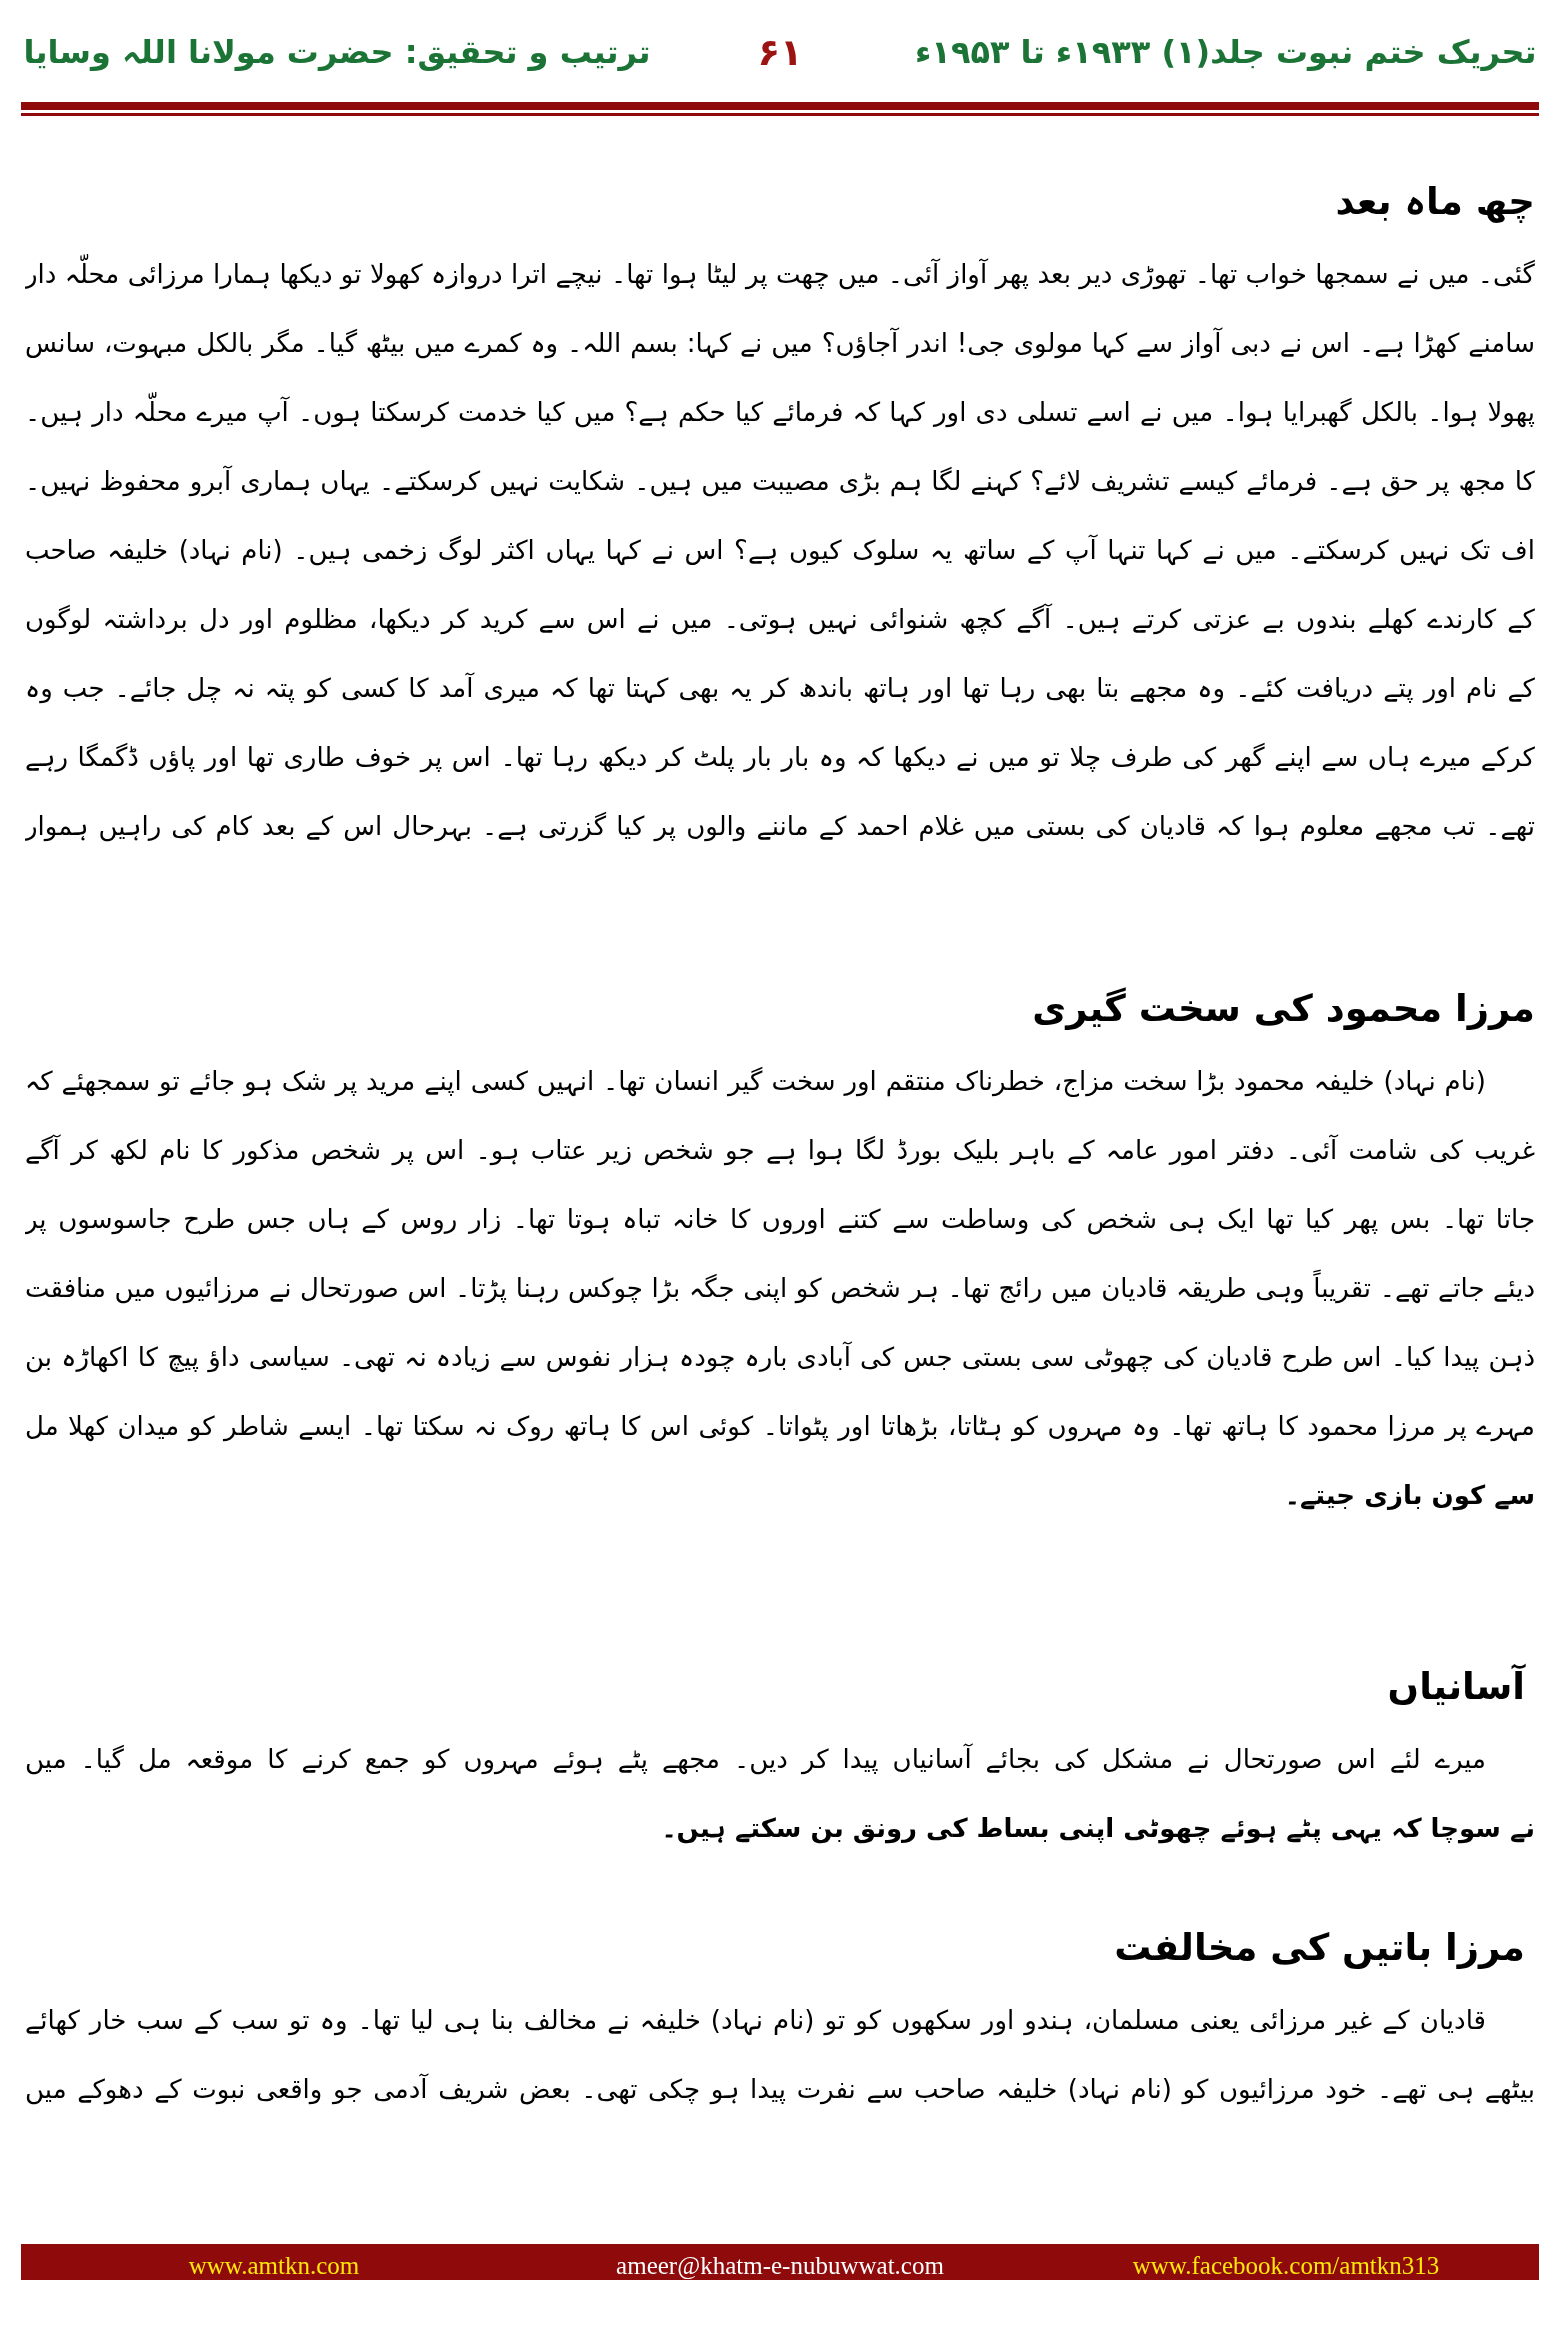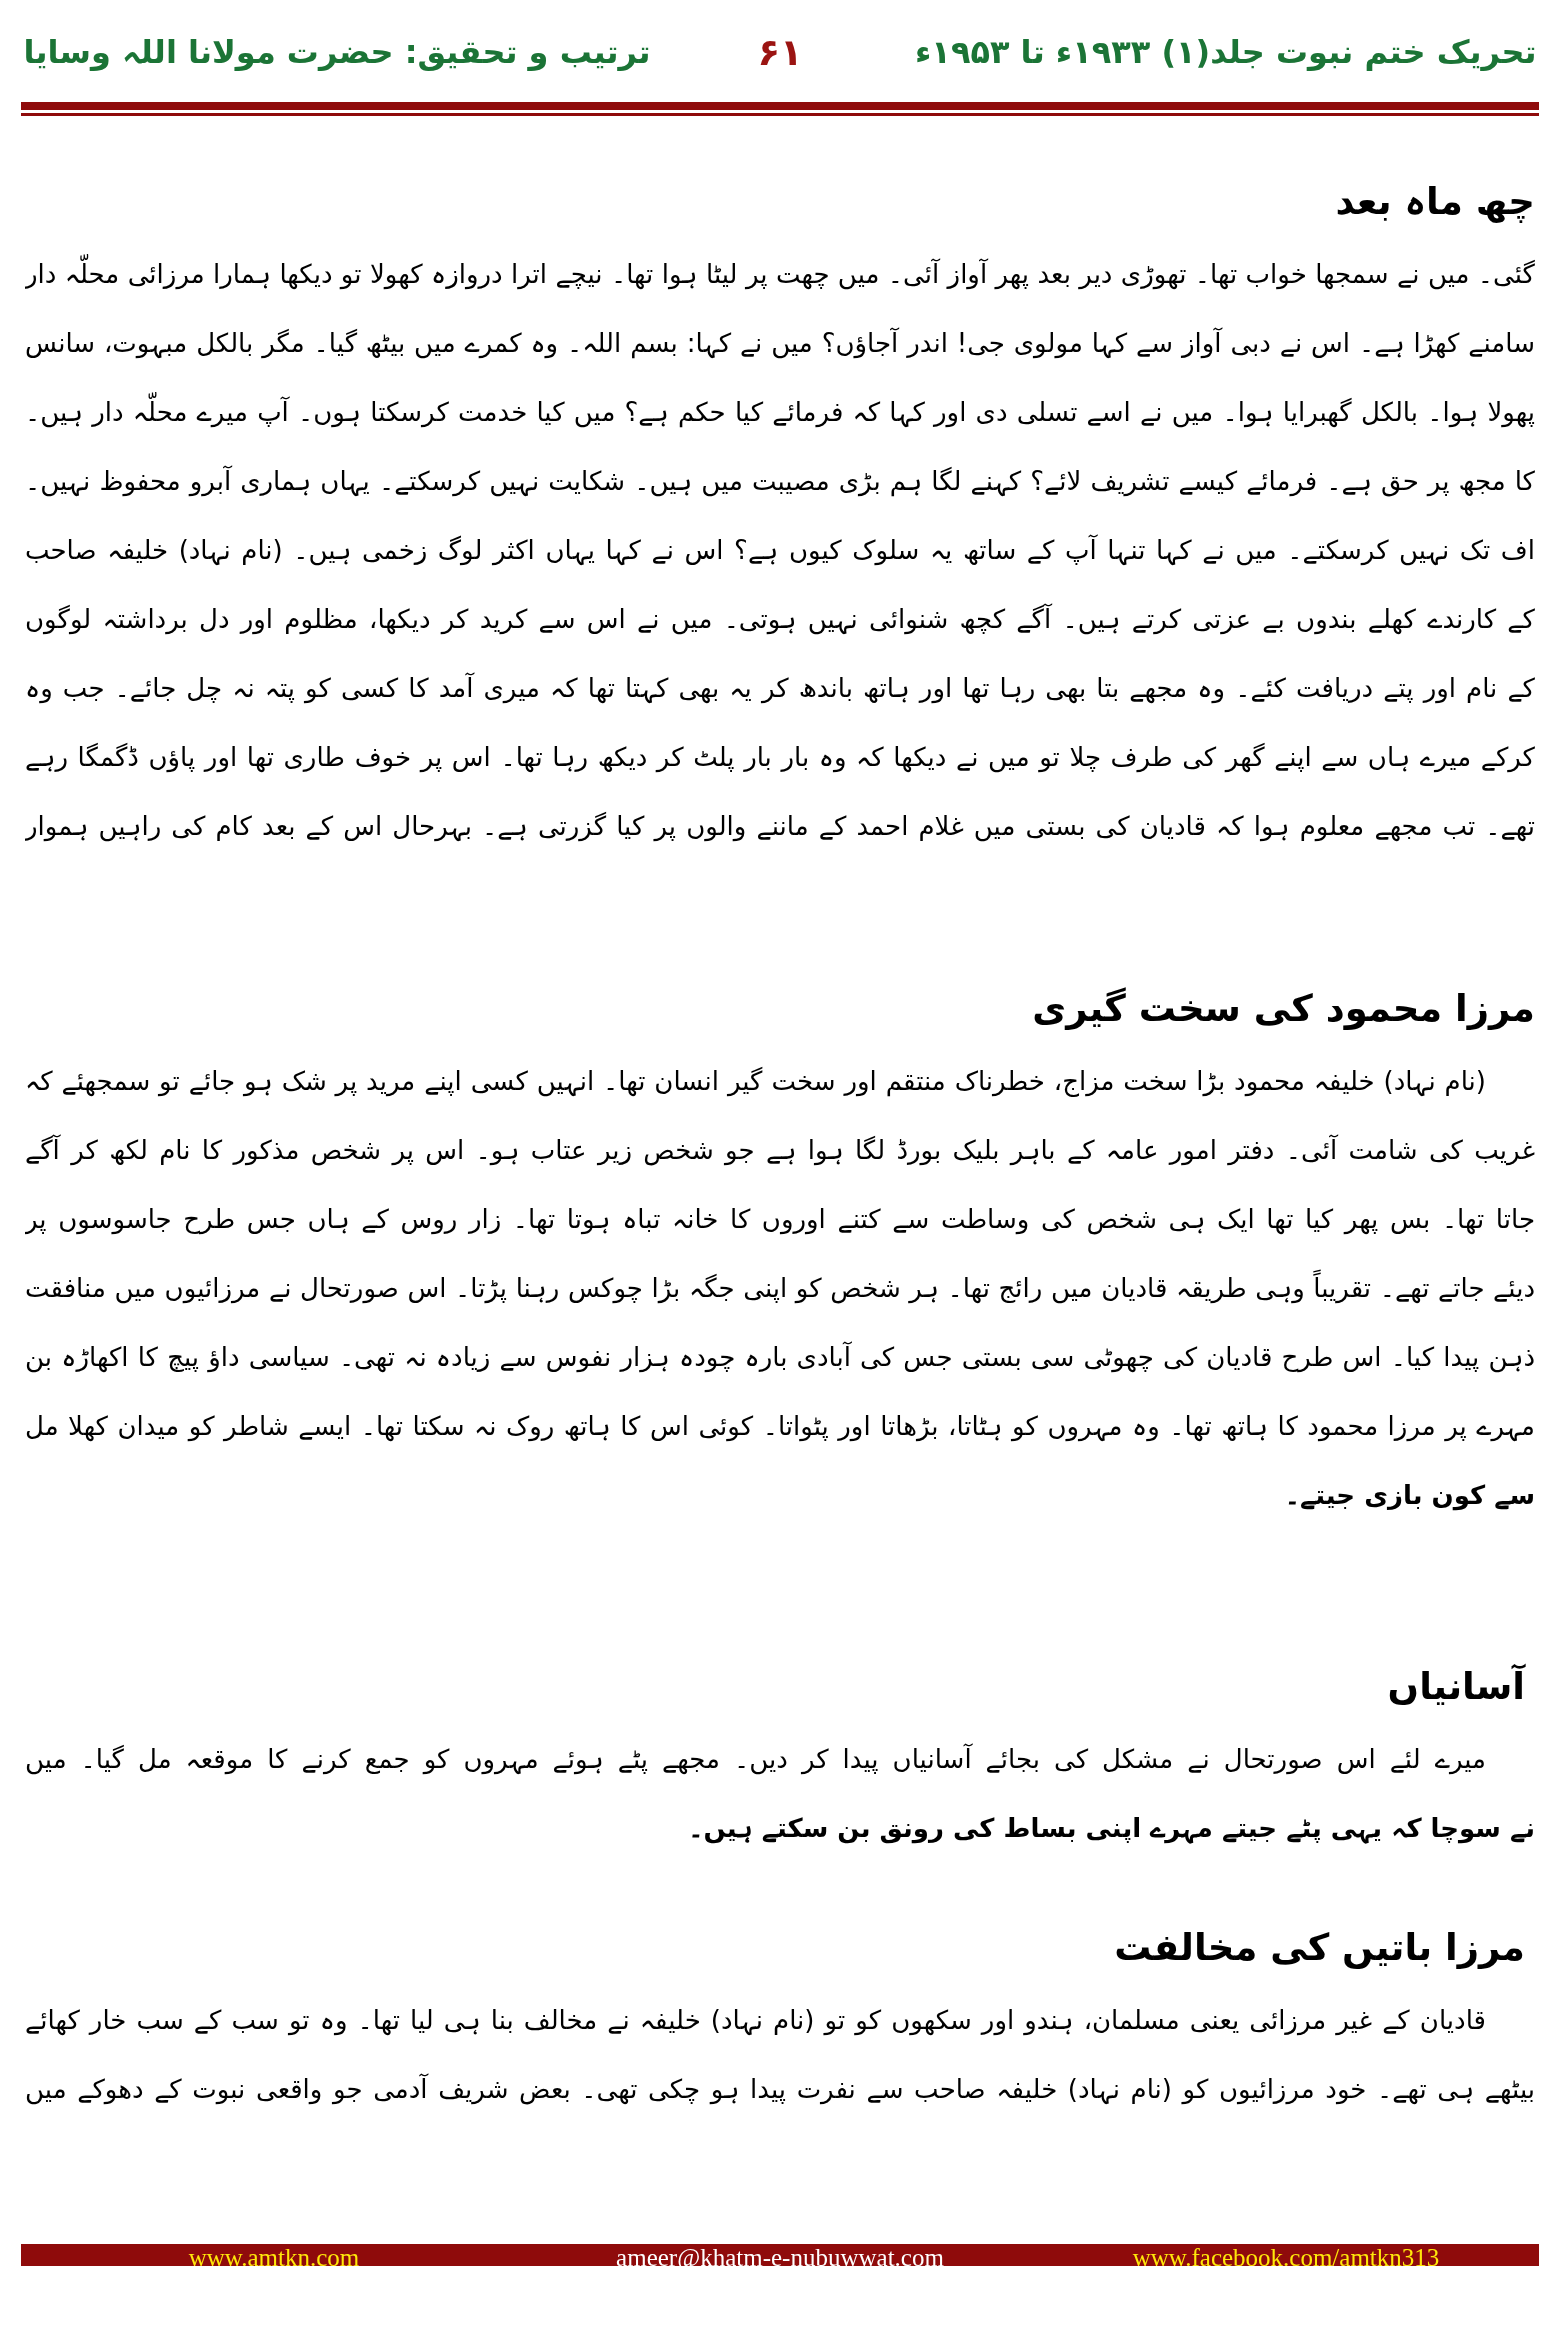--- a/index.html
+++ b/index.html
@@ -65,24 +65,24 @@
     text-align-last:justify;
     white-space:normal;
     overflow:hidden;
   }
   .line.first{padding-right:49px;}
   .line.last{text-align:right;text-align-last:right;font-weight:bold;}
   
   footer{
     position:absolute;
     top:2244px; left:21px; right:21px;
-    height:22px;
+    height:36px;
     background:var(--dark-red,#8f0b0b);
     display:flex;
-    align-items:flex-start;
+    align-items:flex-end;
   }
   footer .f{
     flex:1;
     text-align:center;
     font-family:"Liberation Serif",serif;
     font-size:25px;
   }
   footer .yellow{color:var(--footer-yellow,#ffe80a);}
   footer .white{color:var(--footer-white,#ffffff);}
 </style>
@@ -119,21 +119,21 @@
         <div dir="rtl" class="line">غریب کی شامت آئی۔ دفتر امور عامہ کے باہر بلیک بورڈ لگا ہوا ہے جو شخص زیر عتاب ہو۔ اس پر شخص مذکور کا نام لکھ کر آگے بائیکاٹ لکھ دیا</div>
         <div dir="rtl" class="line">جاتا تھا۔ بس پھر کیا تھا ایک ہی شخص کی وساطت سے کتنے اوروں کا خانہ تباہ ہوتا تھا۔ زار روس کے ہاں جس طرح جاسوسوں پر جاسوس لگا</div>
         <div dir="rtl" class="line">دیئے جاتے تھے۔ تقریباً وہی طریقہ قادیان میں رائج تھا۔ ہر شخص کو اپنی جگہ بڑا چوکس رہنا پڑتا۔ اس صورتحال نے مرزائیوں میں منافقت کا</div>
         <div dir="rtl" class="line">ذہن پیدا کیا۔ اس طرح قادیان کی چھوٹی سی بستی جس کی آبادی بارہ چودہ ہزار نفوس سے زیادہ نہ تھی۔ سیاسی داؤ پیچ کا اکھاڑہ بن گئی۔ ہر</div>
         <div dir="rtl" class="line">مہرے پر مرزا محمود کا ہاتھ تھا۔ وہ مہروں کو ہٹاتا، بڑھاتا اور پٹواتا۔ کوئی اس کا ہاتھ روک نہ سکتا تھا۔ ایسے شاطر کو میدان کھلا مل جائے پھر اس</div>
         <div dir="rtl" class="line last">سے کون بازی جیتے۔</div>
       </section>
       <section class="sec sec2">
         <h2 dir="rtl" class="heading">آسانیاں</h2>
         <div dir="rtl" class="line first">میرے لئے اس صورتحال نے مشکل کی بجائے آسانیاں پیدا کر دیں۔ مجھے پٹے ہوئے مہروں کو جمع کرنے کا موقعہ مل گیا۔ میں</div>
-        <div dir="rtl" class="line last">نے سوچا کہ یہی پٹے جیتے مہرے اپنی بساط کی رونق بن سکتے ہیں۔</div>
+        <div dir="rtl" class="line last">نے سوچا کہ یہی پٹے ہوئے چھوٹی اپنی بساط کی رونق بن سکتے ہیں۔</div>
       </section>
       <section class="sec sec3">
         <h2 dir="rtl" class="heading">مرزا باتیں کی مخالفت</h2>
         <div dir="rtl" class="line first">قادیان کے غیر مرزائی یعنی مسلمان، ہندو اور سکھوں کو تو (نام نہاد) خلیفہ نے مخالف بنا ہی لیا تھا۔ وہ تو سب کے سب خار کھائے</div>
         <div dir="rtl" class="line">بیٹھے ہی تھے۔ خود مرزائیوں کو (نام نہاد) خلیفہ صاحب سے نفرت پیدا ہو چکی تھی۔ بعض شریف آدمی جو واقعی نبوت کے دھوکے میں بیعت کر</div>
       </section>
     </main>
 
   <footer>
     <span class="f yellow">www.amtkn.com</span>

